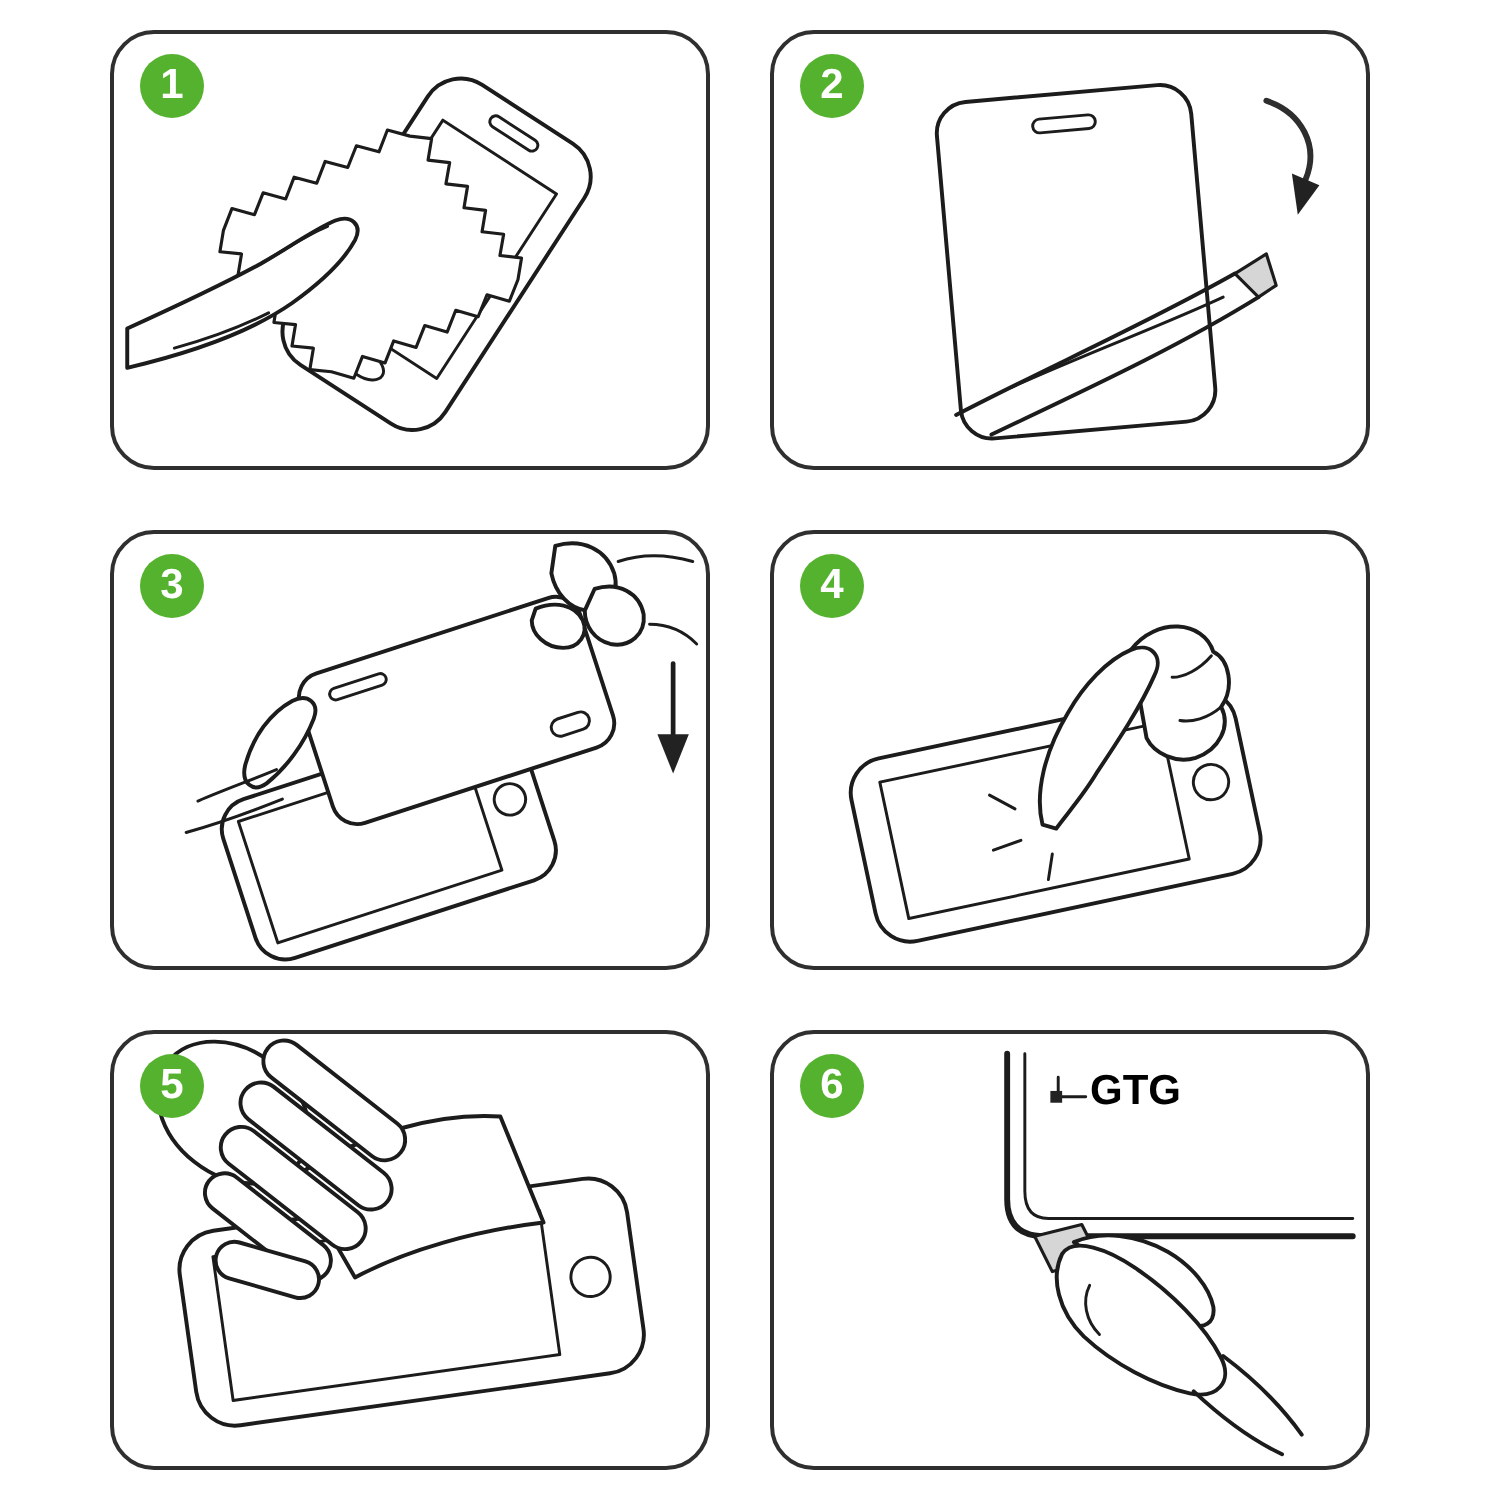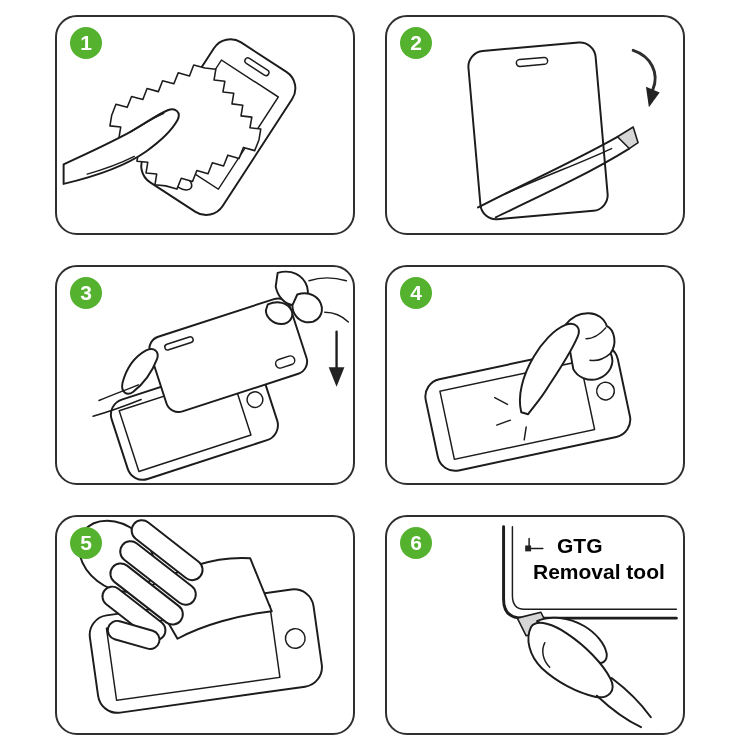--- a/index.html
+++ b/index.html
@@ -36,21 +36,21 @@
   .wh{fill:#ffffff;stroke:#1c1c1c;stroke-width:2;stroke-linejoin:round;stroke-linecap:round;}
   .gr{fill:#d6d6d6;stroke:#1c1c1c;stroke-width:1.6;stroke-linejoin:round;}
   .thin{stroke-width:1.5;}
   .thick{stroke-width:3;}
   .dark{fill:#222222;stroke:none;}
   .tool-label{
     position:absolute;left:146px;top:16px;z-index:2;
     font-weight:bold;font-size:21px;line-height:26px;color:#000000;
     white-space:nowrap;font-family:"Liberation Sans",sans-serif;
   }
-  .tool-label .l1{display:block;margin-left:24px;}
+  .tool-label .l1{display:block;margin-left:12px;}
   .tool-label .l2{display:block;}
 </style>
 </head>
 <body>
 
 <div class="sheet">
 
   <div class="panel">
     <div class="badge">
       <span>1</span>
@@ -179,21 +179,20 @@
       </g>
     </svg>
   </div>
 
   <div class="panel">
     <div class="badge">
       <span>6</span>
     </div>
     <div class="tool-label">
       <span class="l1">GTG</span>
-      <span class="l2">Removal tool</span>
     </div>
     <svg class="ill" viewBox="0 0 300 220">
       <g>
         <path class="ln thick" d="M118,10 L118,84 Q118,103 137,103 L294,103"></path>
         <path class="ln thin" d="M127,10 L127,80 Q127,94 139,94 L294,94"></path>
       </g>
       <polygon class="gr" points="132,103 156,97 165,115 141,121"></polygon>
       <g>
         <path class="wh" d="M152,106 C166,100 184,102 200,111 C212,118 221,129 223,139 C224,147 218,151 211,147 C199,141 186,131 176,123 Z"></path>
         <path class="wh" d="M146,112 C140,124 144,141 157,154 C172,168 193,179 211,183 C225,186 233,177 227,165 C219,149 201,131 183,119 C170,110 152,103 146,112 Z"></path>

